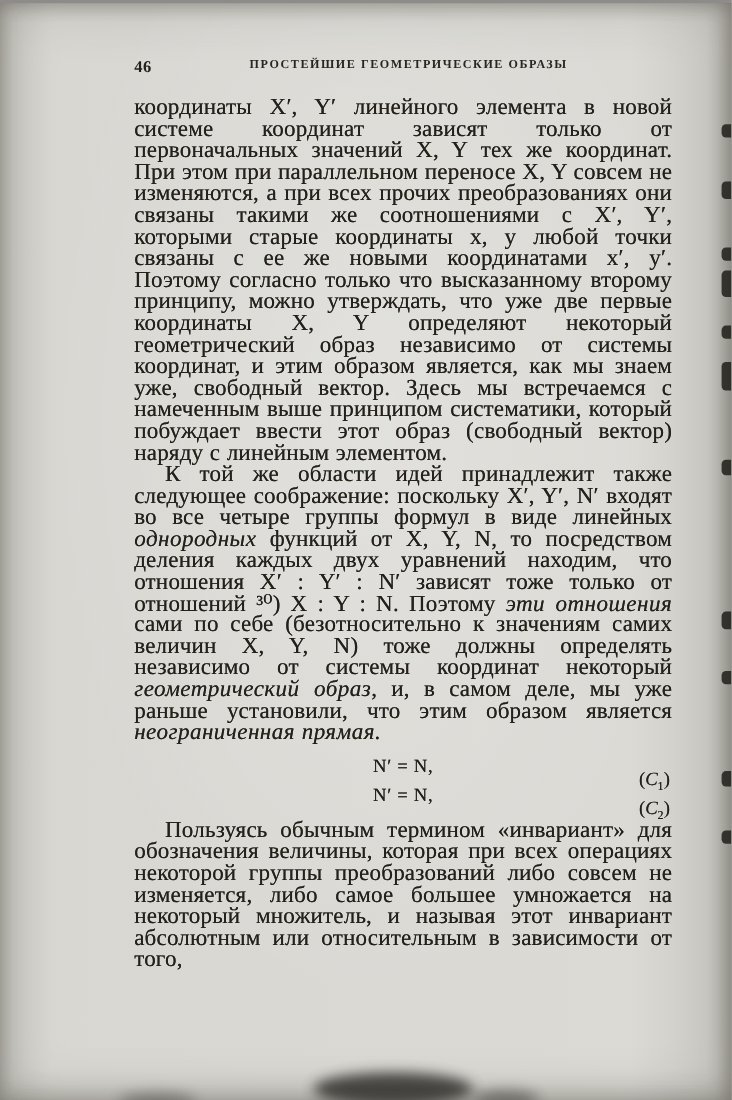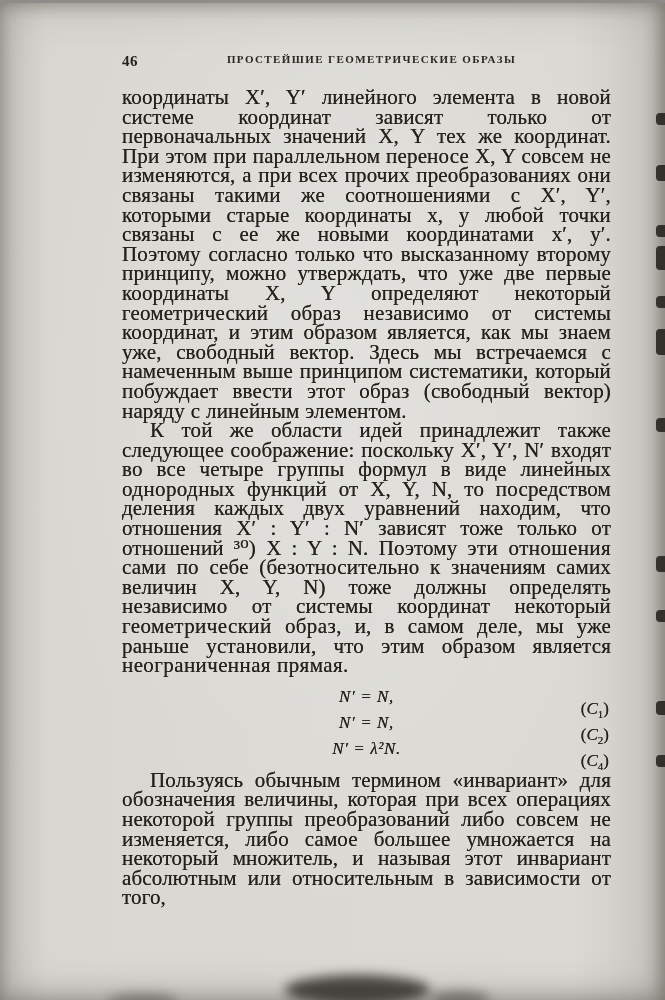--- a/index.html
+++ b/index.html
@@ -56,32 +56,32 @@
     font-size: 21px;
     line-height: 19.6px;
     text-align: justify;
     letter-spacing: 0.15px;
     word-spacing: 0.5px;
     hyphens: auto;
     -webkit-hyphens: auto;
     text-shadow: 0 0 0.45px rgba(36,33,27,0.85);
   }
   .para.indent { text-indent: 28px; }
-  .para .em { letter-spacing: 0.4px; }
+  .para .em { font-style: italic; letter-spacing: 0.4px; }
   .equations {
     margin: 8px 0 9px 0;
   }
   .eq-row {
     position: relative;
     text-align: center;
     font-size: 17px;
     line-height: 26px;
     text-shadow: 0 0 0.45px rgba(36,33,27,0.85);
   }
-  .eq-expr { font-style: italic; letter-spacing: 0.6px; }
+  .eq-expr { letter-spacing: 0.6px; }
   .eq-label {
     position: absolute;
     right: 2px;
     top: 12px;
     font-style: normal;
   }
   .eq-label i { font-style: italic; }
   .eq-label sub { font-size: 11px; line-height: 0; }
   .artifact {
     position: absolute;
@@ -110,21 +110,20 @@
     </div>
 
     <div id="paras-before" class="body-text">
         <p class="para"><span>координаты X′, Y′ линейного элемента в новой системе координат зависят только от первоначальных значений X, Y тех же координат. При этом при параллельном переносе X, Y совсем не изменяются, а при всех прочих преобразованиях они связаны такими же соотношениями с X′, Y′, которыми старые координаты x, y любой точки связаны с ее же новыми координатами x′, y′. Поэтому согласно только что высказанному второму принципу, можно утверждать, что уже две первые координаты X, Y определяют некоторый геометрический образ независимо от системы координат, и этим образом является, как мы знаем уже, свободный вектор. Здесь мы встречаемся с намеченным выше принципом систематики, который побуждает ввести этот образ (свободный вектор) наряду с линейным элементом.</span></p>
         <p class="para indent"><span>К той же области идей принадлежит также следующее соображение: поскольку X′, Y′, N′ входят во все четыре группы формул в виде линейных </span><span class="em">однородных</span><span> функций от X, Y, N, то посредством деления каждых двух уравнений находим, что отношения X′ : Y′ : N′ зависят тоже только от отношений ³⁰) X : Y : N. Поэтому </span><span class="em">эти отношения</span><span> сами по себе (безотносительно к значениям самих величин X, Y, N) тоже должны определять независимо от системы координат некоторый </span><span class="em">геометрический образ</span><span>, и, в самом деле, мы уже раньше установили, что этим образом является </span><span class="em">неограниченная прямая.</span></p>
       </div>
 
     <div id="equations" class="equations">
         <div class="eq-row"><span class="eq-expr">N′ = N,</span><span class="eq-label">(<i>C</i><sub>1</sub>)</span></div>
         <div class="eq-row"><span class="eq-expr">N′ = N,</span><span class="eq-label">(<i>C</i><sub>2</sub>)</span></div>
-        <div class="eq-row"><span class="eq-expr">N′ = λ²N.</span><span class="eq-label">(<i>C</i><sub>4</sub>)</span></div>
       </div>
 
     <div id="paras-after" class="body-text-continued">
         <p class="para indent"><span>Пользуясь обычным термином «инвариант» для обозначения величины, которая при всех операциях некоторой группы преобразований либо совсем не изменяется, либо самое большее умножается на некоторый множитель, и называя этот инвариант абсолютным или относительным в зависимости от того,</span></p>
       </div>
   </div>
 
   <div class="artifact edge-mark" style="top:110px;height:12px;"></div>
   <div class="artifact edge-mark" style="top:162px;height:16px;"></div>
   <div class="artifact edge-mark" style="top:222px;height:12px;"></div>

